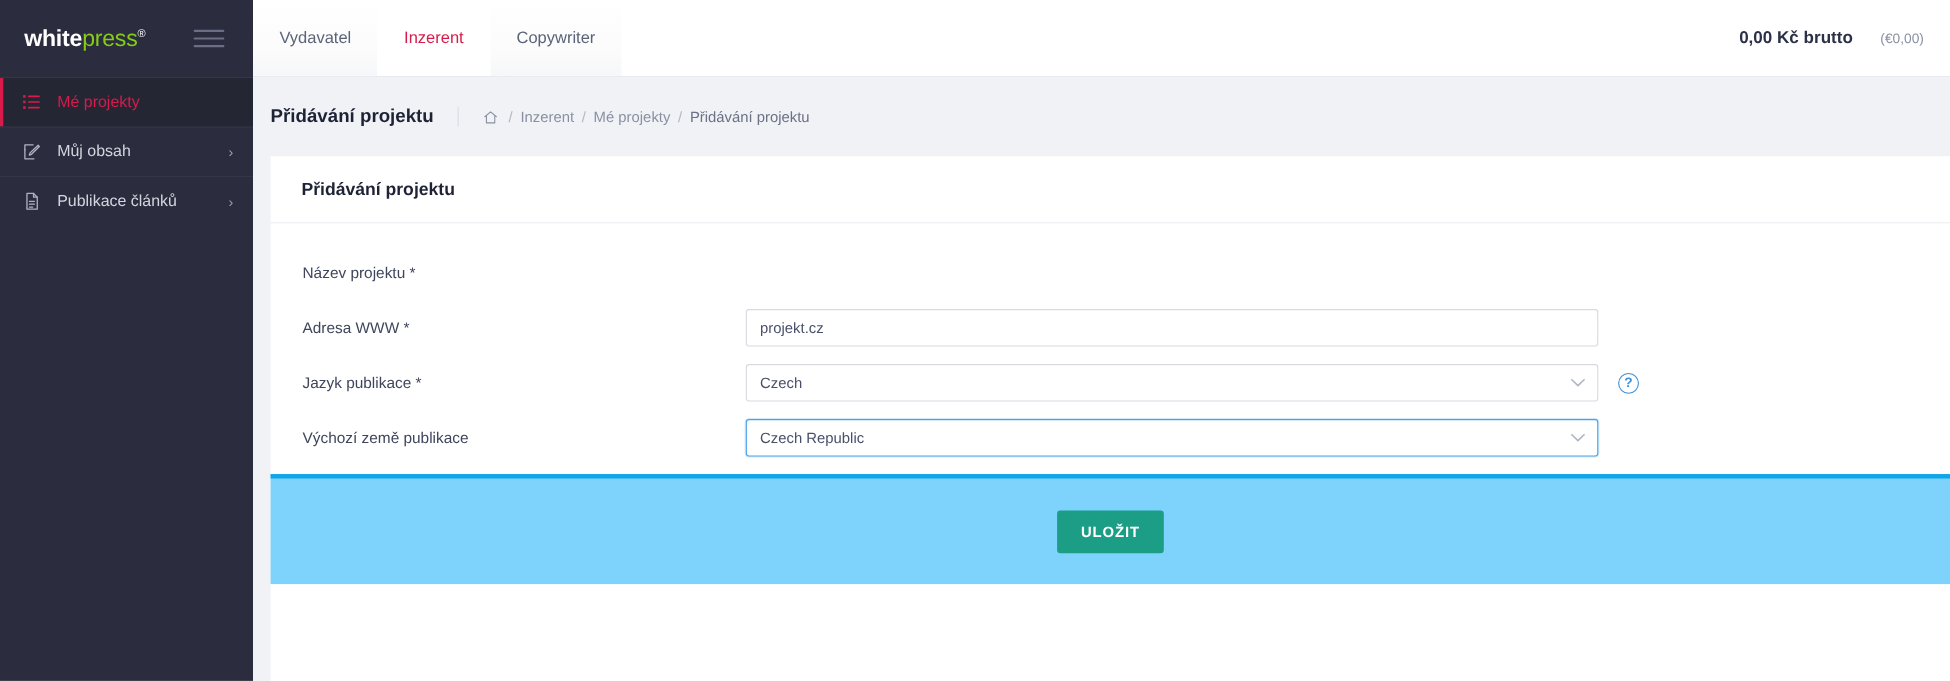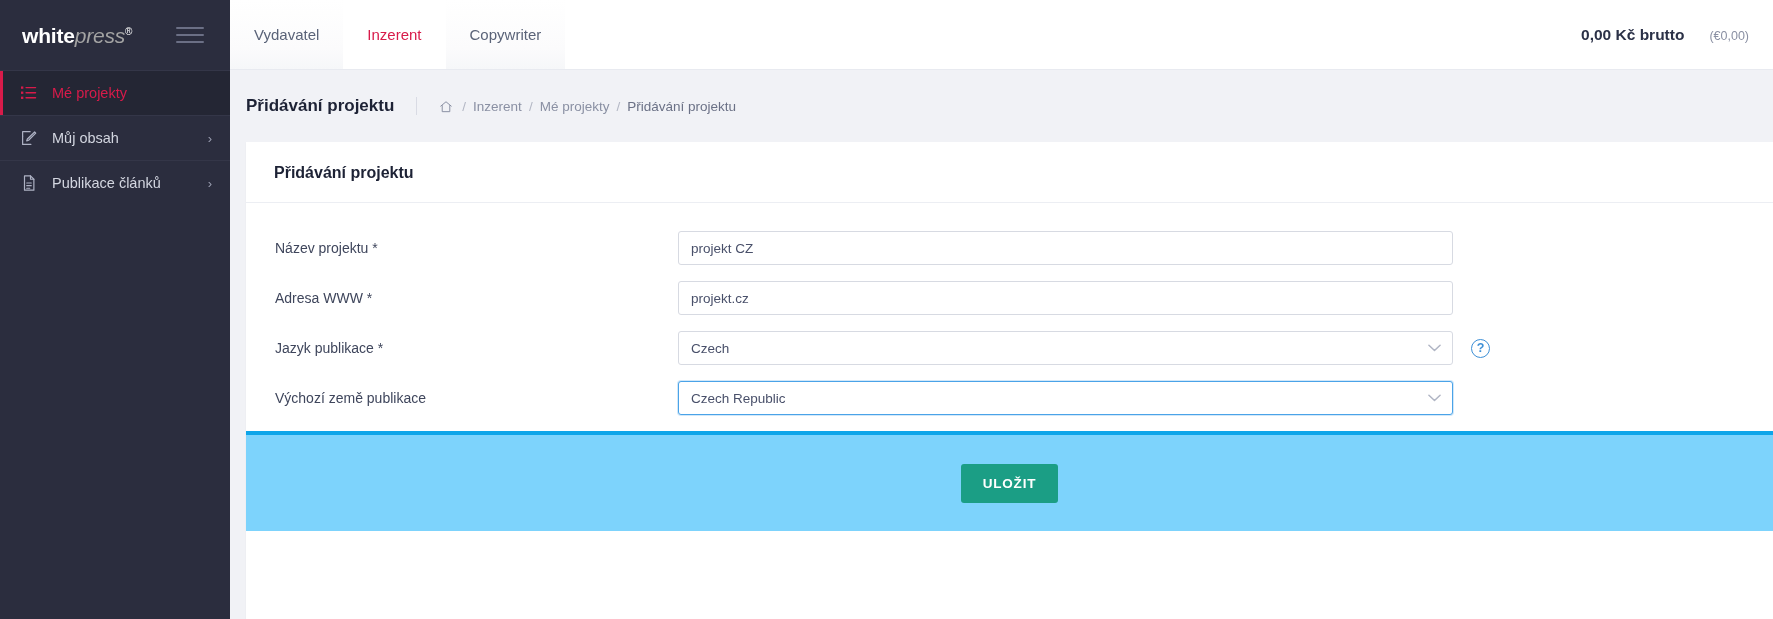--- a/index.html
+++ b/index.html
@@ -30,21 +30,21 @@
     position: relative;
   }
   .logo {
     font-size: 21px;
     font-weight: 700;
     letter-spacing: -0.2px;
     line-height: 1;
     white-space: nowrap;
   }
   .logo .w { color: #ffffff; }
-  .logo .p { color: #a3a3a3; font-style: italic; font-weight: 500; }
+  .logo .p { color: #84cc16; font-weight: 500; }
   .logo .r { color: #ffffff; font-size: 10px; vertical-align: super; font-weight: 400; }
   .hamburger {
     position: absolute;
     right: 26px;
     top: 50%;
     transform: translateY(-50%);
     width: 28px;
     height: 16px;
     display: flex;
     flex-direction: column;
@@ -401,23 +401,20 @@
       <section class="card">
 
         <div class="card-header">
           <h2>Přidávání projektu</h2>
         </div>
 
         <div class="card-body">
 
           <div class="form-row">
             <label class="form-label">Název projektu *</label>
-            <div class="field">
-              <input class="txt" type="text" value="projekt CZ" style="">
-            </div>
           </div>
 
           <div class="form-row">
             <label class="form-label">Adresa WWW *</label>
             <div class="field">
               <input class="txt" type="text" value="projekt.cz" style="">
             </div>
           </div>
 
           <div class="form-row">

